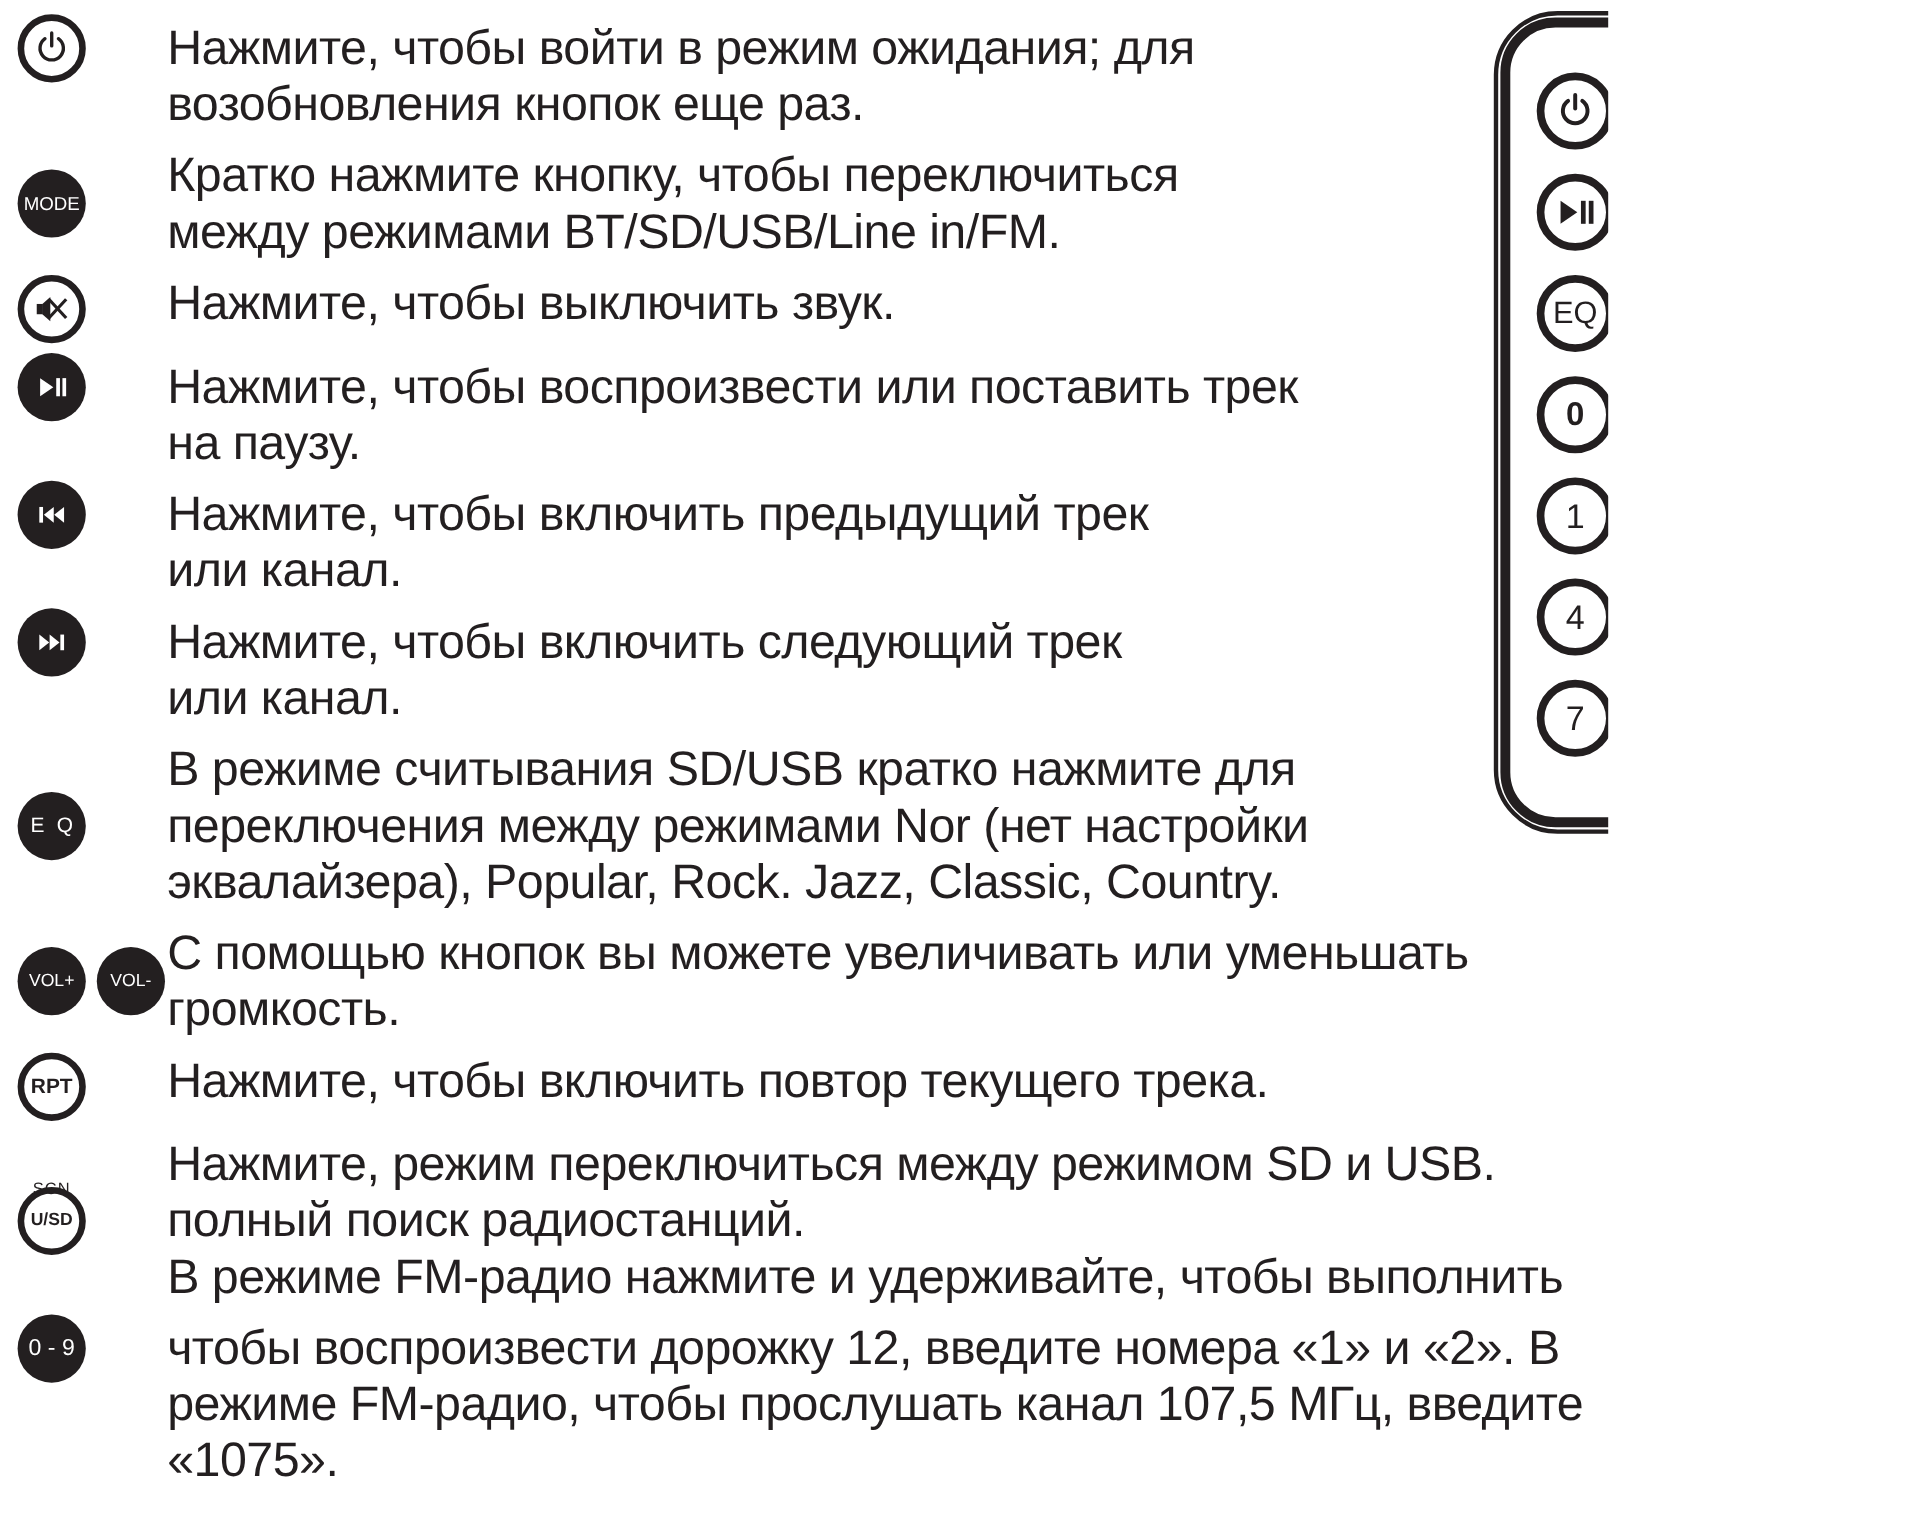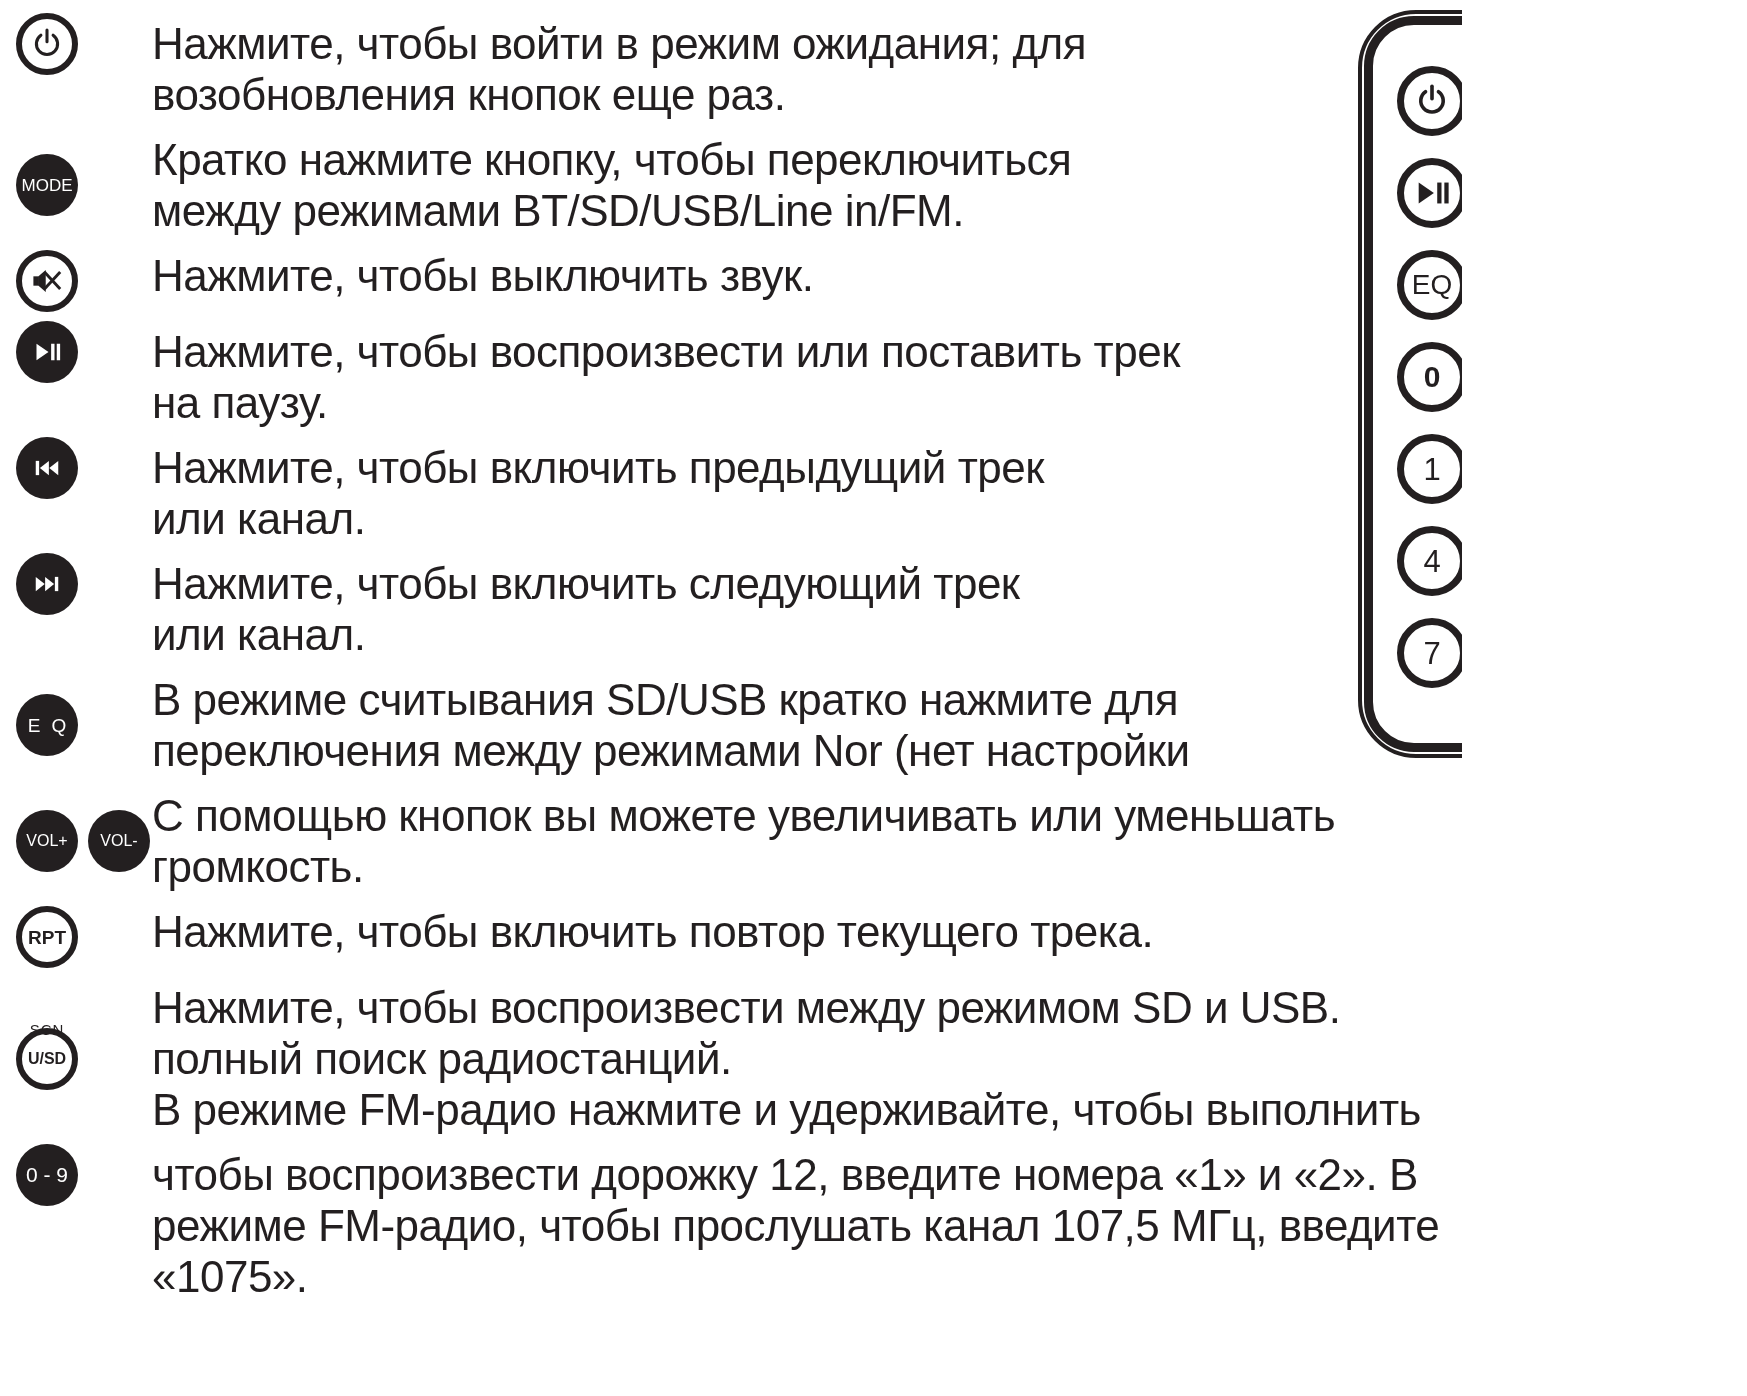--- a/index.html
+++ b/index.html
@@ -191,20 +191,21 @@
     <div class="icon-cell">
           <div class="icon-slot">
             <div class="circle filled eq">
               <span class="lbl">E Q</span>
             </div>
           </div>
         </div>
     <div class="text-cell">
           <div class="line">В режиме считывания SD/USB кратко нажмите для</div>
           <div class="line">переключения между режимами Nor (нет настройки</div>
+          <div class="line">эквалайзера), Popular, Rock. Jazz, Classic, Country.</div>
         </div>
   </div>
       <div class="entry align-center">
     <div class="icon-cell">
           <div class="icon-slot">
             <div class="circle filled vol">
               <span class="lbl">VOL+</span>
             </div>
           </div>
           <div class="icon-slot">
@@ -233,21 +234,21 @@
       <div class="entry align-center">
     <div class="icon-cell">
           <div class="icon-slot">
             <div class="circle outline usd">
               <span class="sup">SCN</span>
               <span class="lbl">U/SD</span>
             </div>
           </div>
         </div>
     <div class="text-cell">
-          <div class="line">Нажмите, чтобы воспроизвести между режимом SD и USB.</div>
+          <div class="line">Нажмите, режим переключиться между режимом SD и USB.</div>
           <div class="line">полный поиск радиостанций.</div>
           <div class="line">В режиме FM-радио нажмите и удерживайте, чтобы выполнить</div>
         </div>
   </div>
       <div class="entry align-first">
     <div class="icon-cell">
           <div class="icon-slot">
             <div class="circle filled digits">
               <span class="lbl">0 - 9</span>
             </div>

